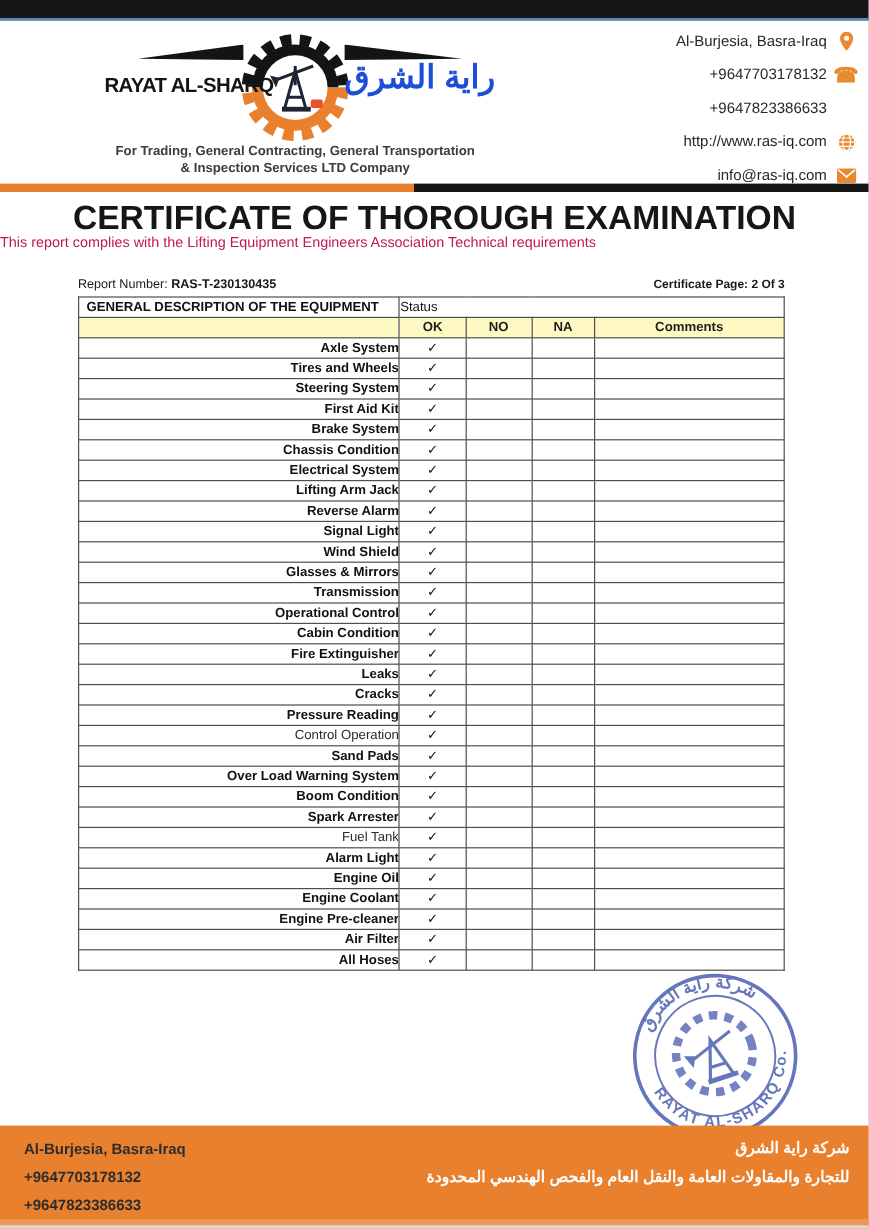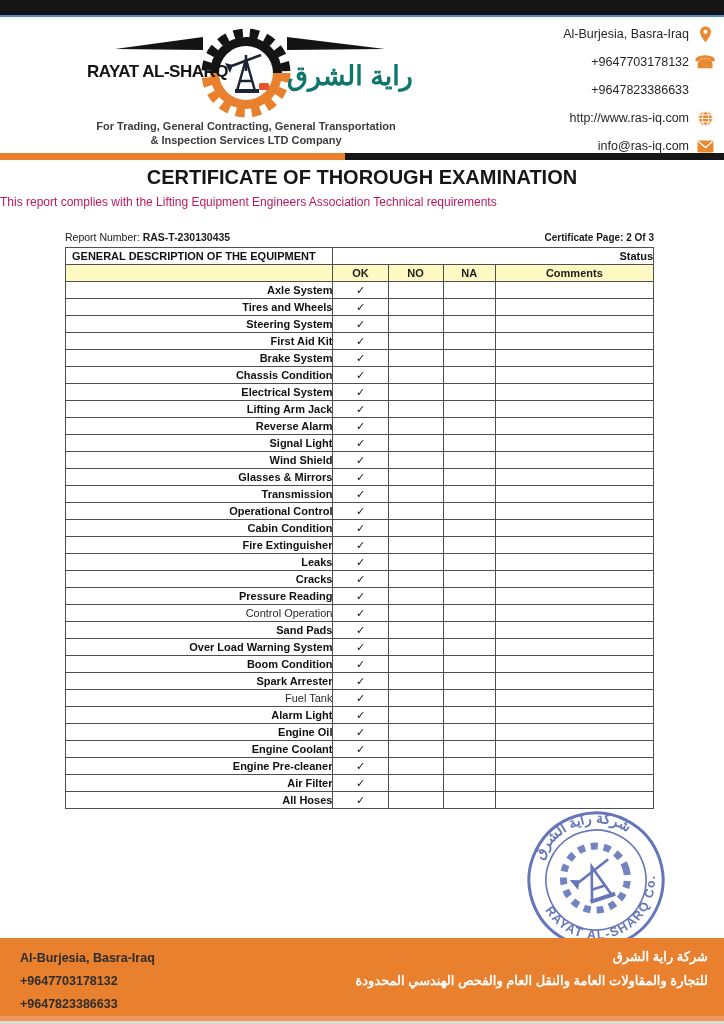--- a/index.html
+++ b/index.html
@@ -7,49 +7,49 @@
   .page { position:relative; width:724px; height:1024px; background:#fff; overflow:hidden; margin:0 auto; }
 
   
   .topbar { position:absolute; left:0; top:0; width:724px; height:17px; background:#151515; border-bottom:2px solid #5388C1; }
 
   
   .logo-block { position:absolute; left:35px; top:20px; width:330px; height:132px;margin-left:46px; }
   .gear-svg { position:absolute; left:118px; top:5px; }
   .wing { position:absolute; }
   .brand-latin { position:absolute; left:6px; top:42px; width:128px; font-size:17px; font-weight:bold; color:#141414; letter-spacing:-0.5px; white-space:nowrap; }
-  .brand-arabic { position:absolute; left:206px; top:40px; font-size:27px; font-weight:bold; color:#0f766e; white-space:nowrap; }
+  .brand-arabic { position:absolute; left:206px; top:28px; font-size:27px; font-weight:bold; color:#1d4ed8; white-space:nowrap; }
   .tagline { position:absolute; left:0; top:100px; width:330px; text-align:center; font-size:11px; font-weight:bold; color:#3c3c3c; line-height:13.5px; }
 
   
   .contacts { position:absolute; right:10px; top:24px; }
   .contact-row { display:flex; justify-content:flex-end; align-items:center; gap:7px; height:20px; margin-bottom:8px; }
   .contact-text { font-size:12.5px; color:#272727; }
   .icon-box { width:18px; height:18px; display:flex; align-items:center; justify-content:center; }
   .glyph-icon { color:#E8892F; font-size:17px; line-height:17px; font-weight:bold; }
 
   
   .divider { position:absolute; left:0; top:153px; width:724px; height:7px; font-size:0; }
   .div-orange { display:inline-block; width:345px; height:7px; background:#E8802E; vertical-align:top; }
   .div-black  { display:inline-block; width:379px; height:7px; background:#161616; vertical-align:top; }
 
   
-  .title { position:absolute; left:0; top:166px; width:724px; text-align:center; font-size:20px; font-weight:bold; color:#161616; }
+  .title { position:absolute; left:0; top:166px; width:724px; text-align:center; font-size:28px; font-weight:bold; color:#161616; }
   .subtitle { position:absolute; left:0; top:195px; width:620px; font-size:12px; color:#be185d; }
 
   
   .report-line { position:absolute; left:65px; top:231px; width:589px; display:flex; justify-content:space-between; align-items:center; font-size:10.5px; color:#1a1a1a; }
   .report-number b { font-weight:bold; }
   .page-indicator { font-weight:700; font-size:10px; }
 
   
   table.equip { position:absolute; left:65px; top:247px; width:589px; border-collapse:collapse; table-layout:fixed; border:1.5px solid #333; }
   table.equip td, table.equip th { border:1px solid #4f4f4f; font-size:11px; color:#111; overflow:hidden; white-space:nowrap; }
   .hdr-desc { text-align:left; padding-left:6px; font-weight:bold; height:17px; }
-  .hdr-status { text-align:right; font-weight:bold; height:17px; }
+  .hdr-status { text-align:left; font-weight:normal; height:17px; }
   tr.orange-row td { background:#fef9c3; font-weight:bold; color:#1d1d1d; text-align:center; height:17px; }
   tr.data-row td { height:16.7px; line-height:16px; }
   td.c-desc { text-align:right; padding-left:6px; font-weight:bold; }
   td.c-desc.regular { font-weight:normal; color:#2a2a2a; }
   td.c-ok, td.c-no, td.c-na { text-align:center; font-size:11px; color:#2e2e2e; }
   td.c-comments { text-align:left; padding-left:5px; }
 
   
   .stamp { position:absolute; left:514px; top:798px; }
 

